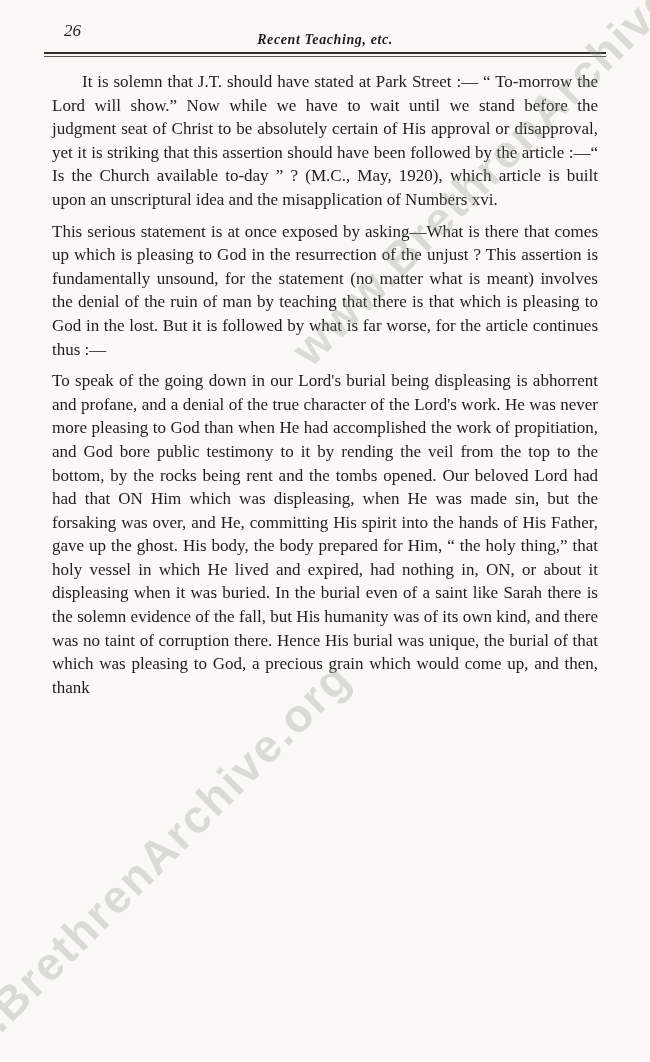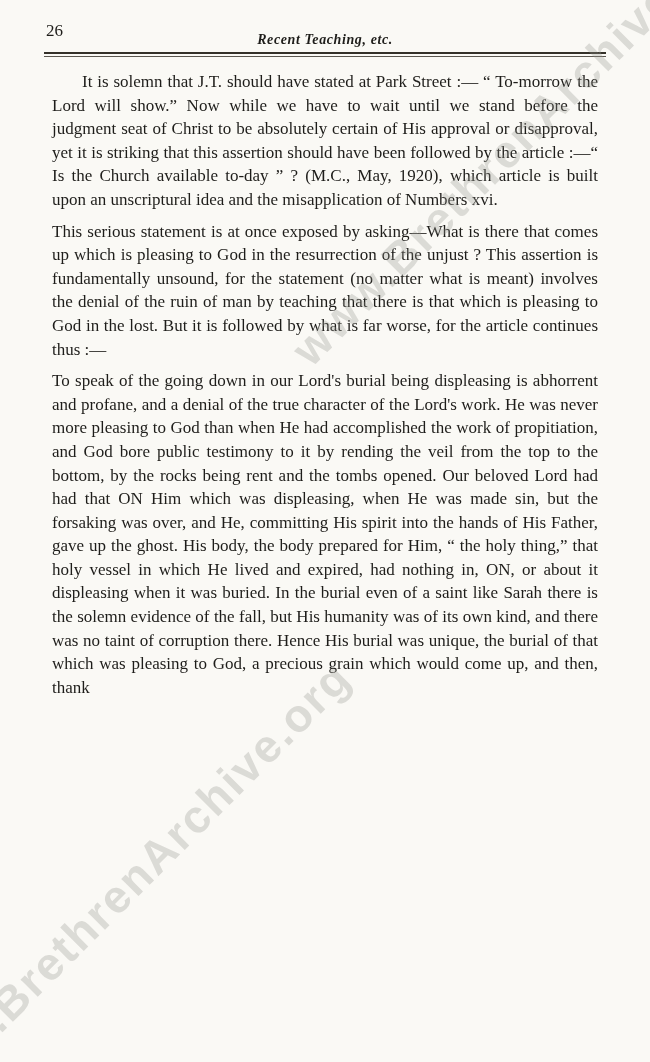--- a/index.html
+++ b/index.html
@@ -42,23 +42,24 @@
   .wm2 { left: -90px; top: 1075px; }
 
   .page-header {
     position: relative;
     height: 26px;
     z-index: 1;
     font-size: 17px;
   }
   .page-number {
     position: absolute;
-    left: 2px;
+    left: 20px;
     top: 1px;
     font-size: 17px;
+    font-style: italic;
   }
   .running-title {
     position: absolute;
     left: 0;
     right: 0;
     top: 12px;
     text-align: center;
     font-style: italic;
     font-weight: 700;
     letter-spacing: 0.6px;

